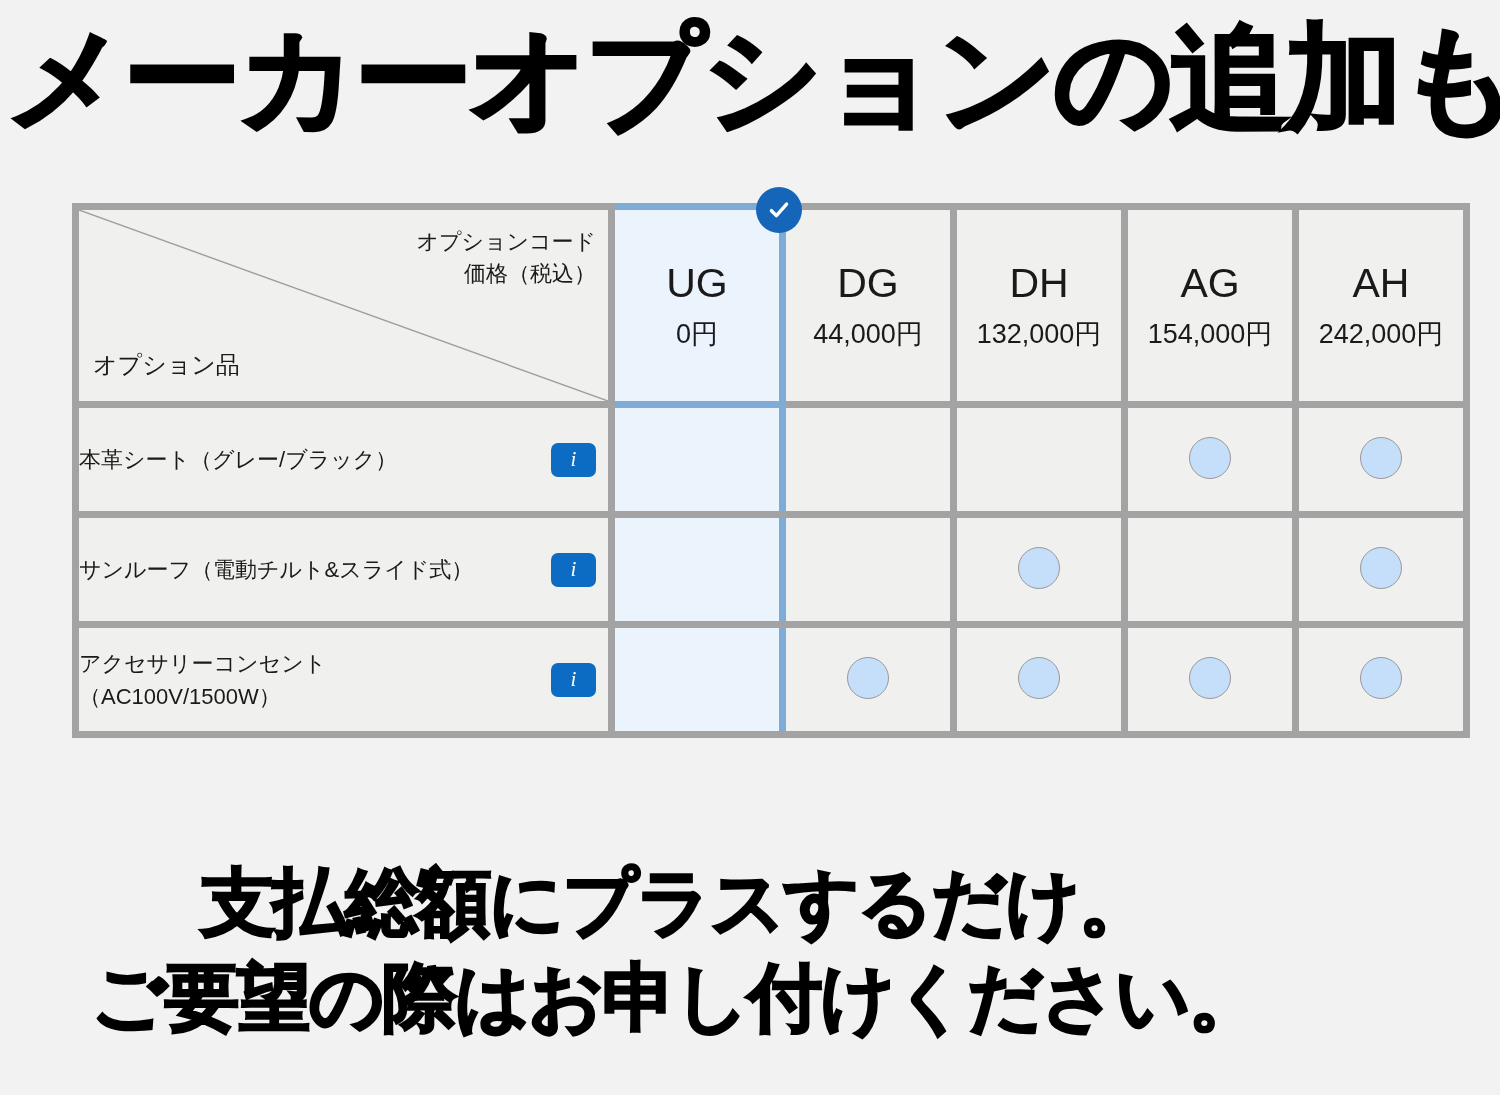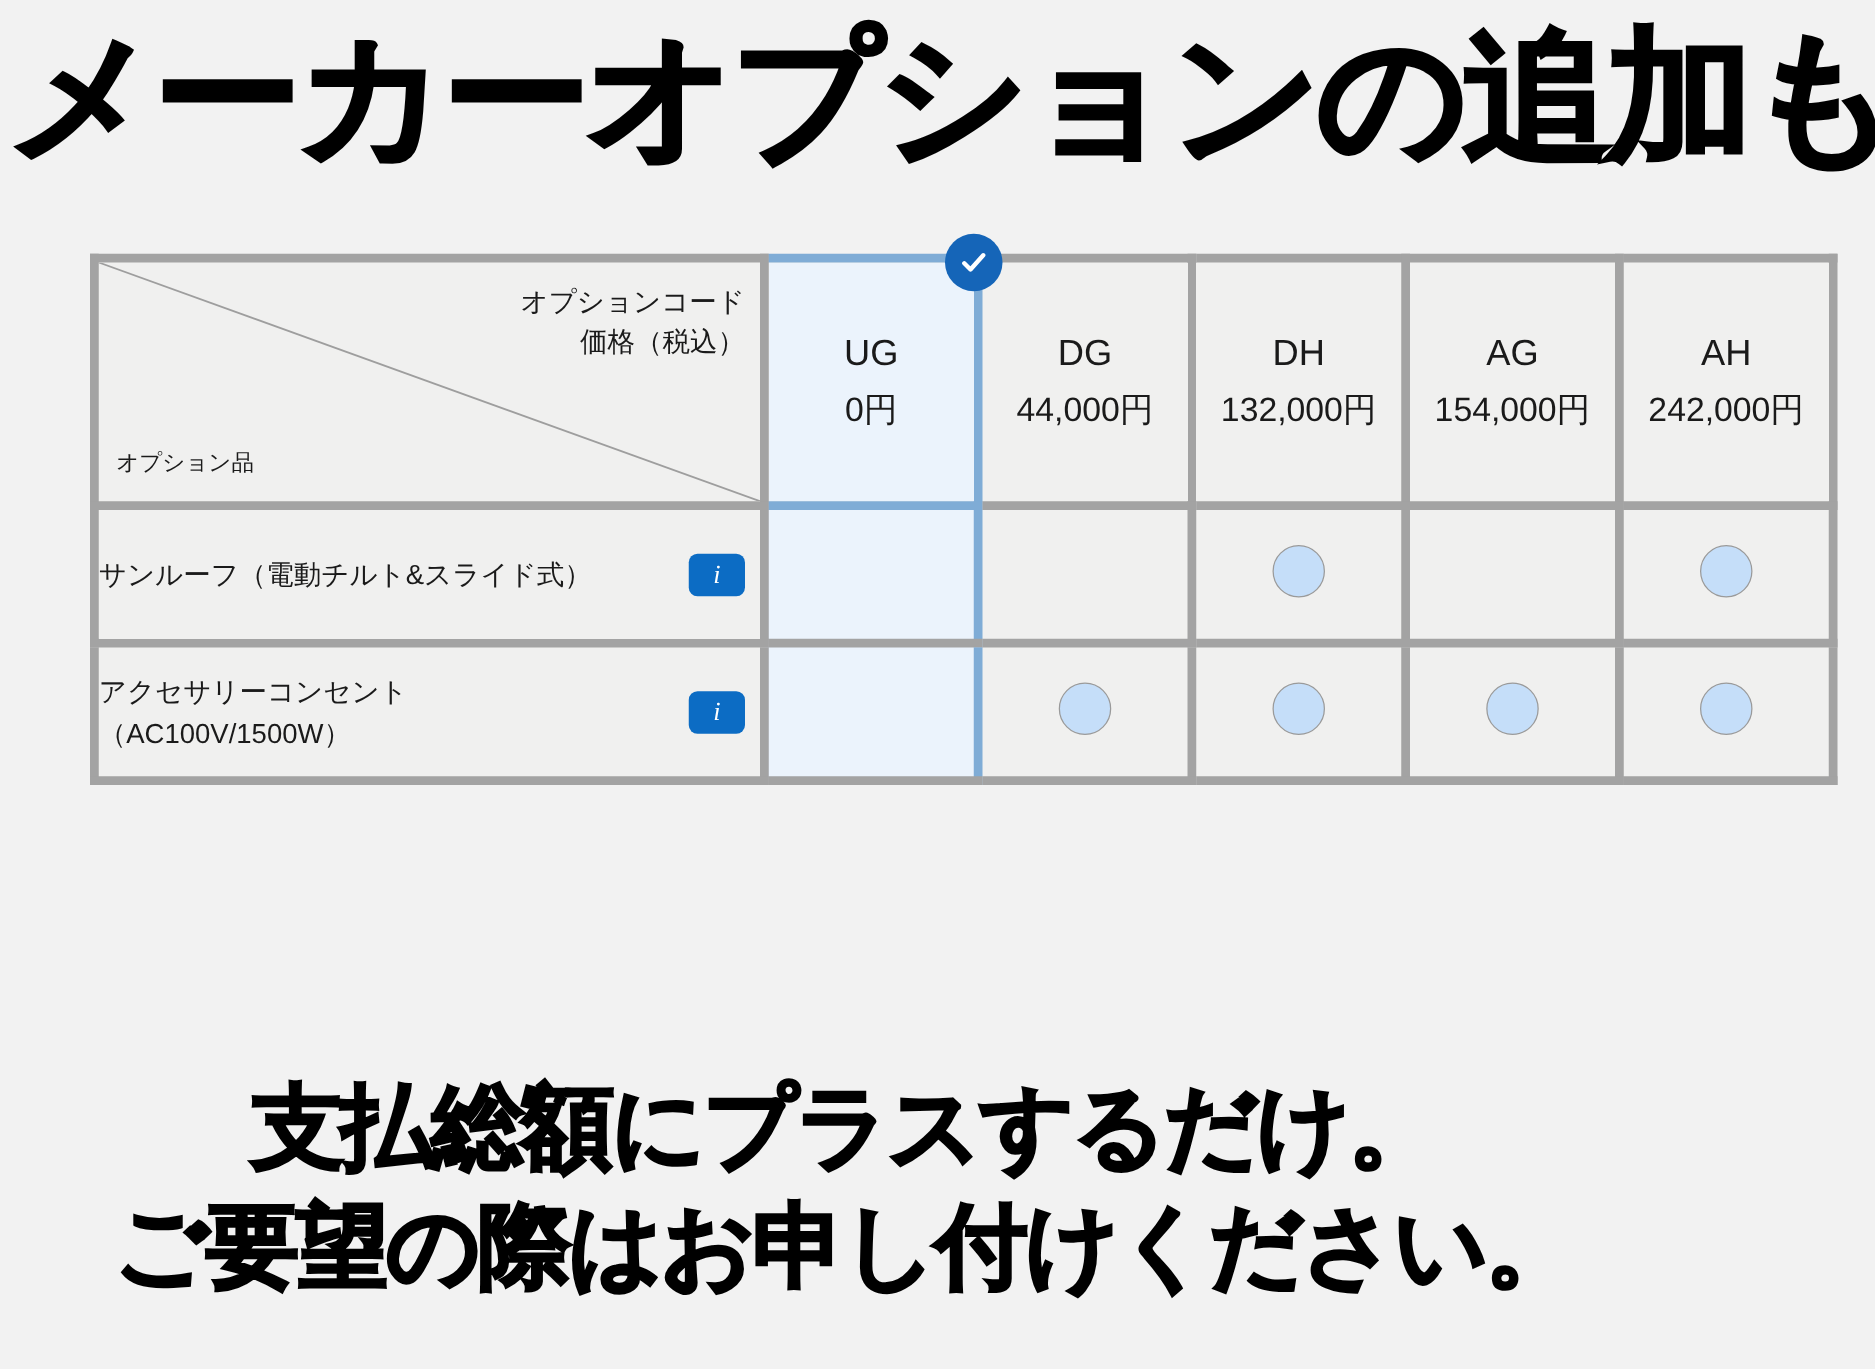--- a/index.html
+++ b/index.html
@@ -77,35 +77,35 @@
     right: 12px;
     top: 16px;
     text-align: right;
     font-size: 22px;
     line-height: 1.45;
   }
   .corner-bottomleft {
     position: absolute;
     left: 14px;
     bottom: 18px;
-    font-size: 18px;
+    font-size: 24px;
     line-height: 1.45;
   }
 
   
   .code-head {
     width: 164px;
     height: 191px;
     text-align: center;
     vertical-align: middle;
     position: relative;
   }
   .code-head .code {
     display: block;
-    font-size: 29px;
+    font-size: 41px;
     line-height: 1.1;
     margin-bottom: 14px;
   }
   .code-head .price {
     display: block;
     font-size: 27px;
     line-height: 1.1;
   }
   .code-head.selected {
     background: #ebf3fc;
@@ -239,20 +239,31 @@
 
       <th class="code-head">
         <span class="code">AH</span>
         <span class="price">242,000円</span>
       </th>
     </tr>
   </thead>
 
   <tbody>
 
+    <tr class="opt-row">
+      <td class="opt-label">
+        <span class="label-text">本革シート（グレー/ブラック）</span>
+        <button class="info-btn">i</button>
+      </td>
+      <td class="mark-cell selected-col"></td>
+      <td class="mark-cell"></td>
+      <td class="mark-cell"></td>
+      <td class="mark-cell"><span class="circle-mark"></span></td>
+      <td class="mark-cell"><span class="circle-mark"></span></td>
+    </tr>
 
     <tr class="opt-row">
       <td class="opt-label">
         <span class="label-text">サンルーフ（電動チルト&amp;スライド式）</span>
         <button class="info-btn">i</button>
       </td>
       <td class="mark-cell selected-col"></td>
       <td class="mark-cell"></td>
       <td class="mark-cell"><span class="circle-mark"></span></td>
       <td class="mark-cell"></td>

